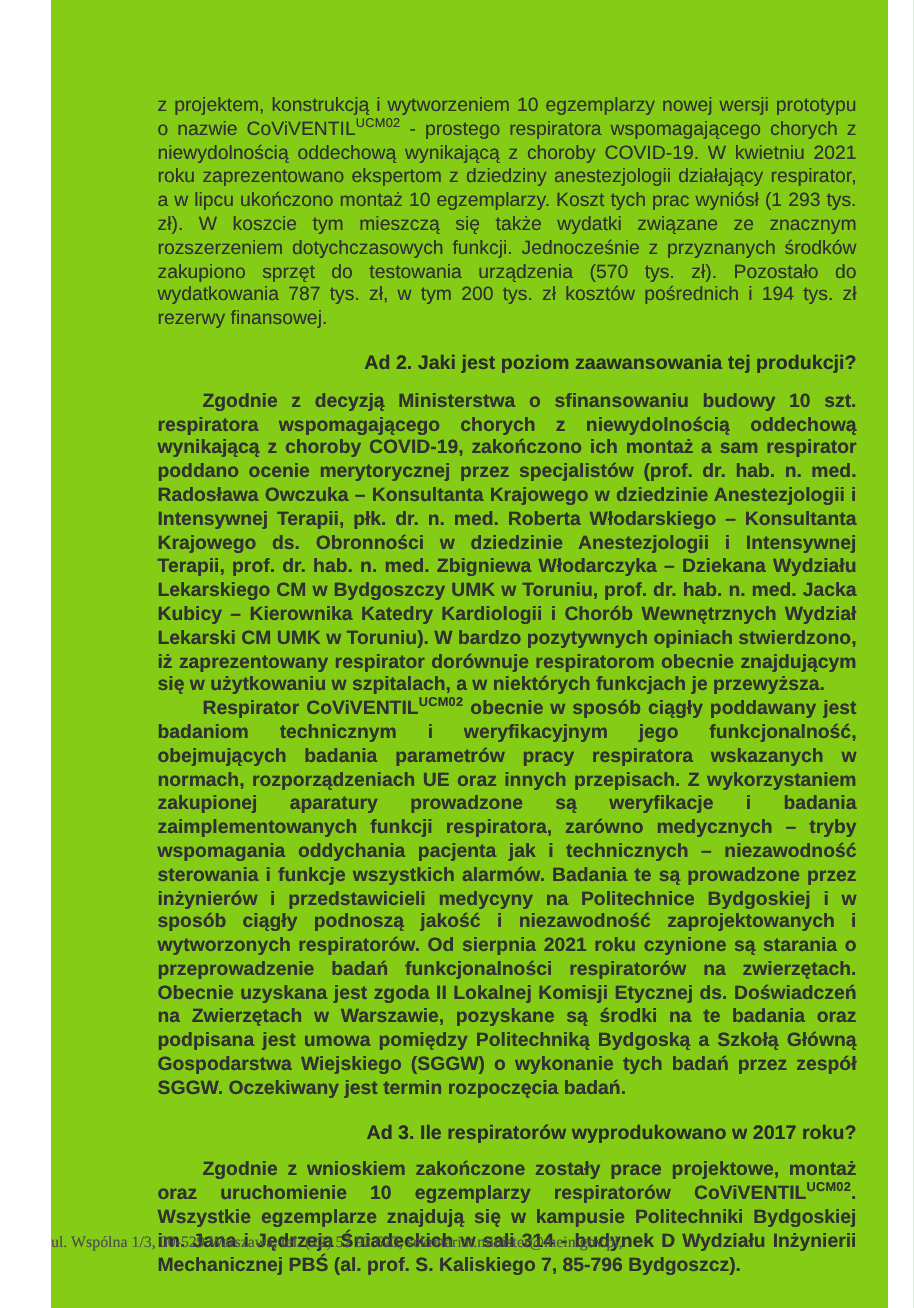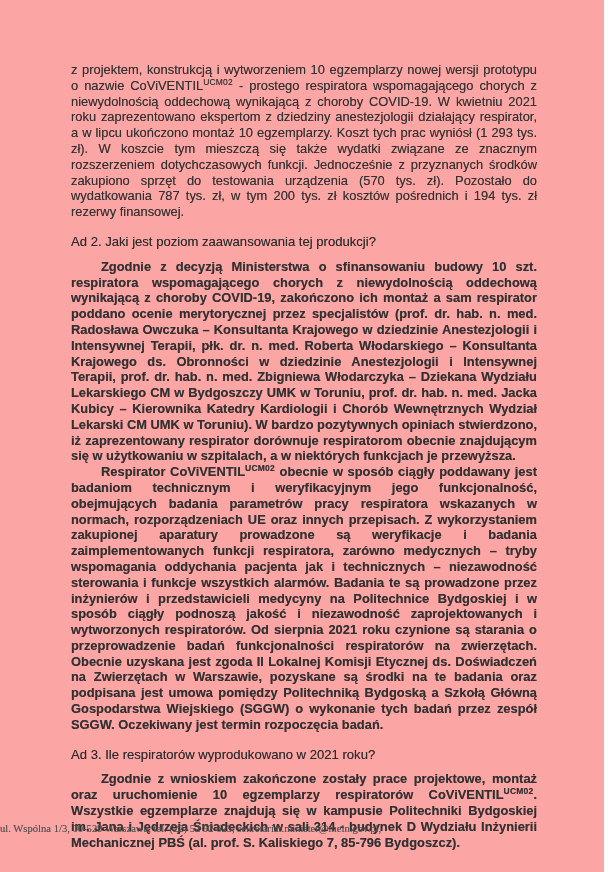--- a/index.html
+++ b/index.html
@@ -2,25 +2,26 @@
 <html lang="pl"><head>
 <meta charset="utf-8">
 <style>
   html, body {
     margin: 0;
     padding: 0;
     background: #ffffff;
   }
   .page {
     position: relative;
-    width: 604px;
+    width: 558px;
     height: 872px;
-    background: #fca5a5;
+    background: #84cc16;
     overflow: hidden;
     font-family: "Liberation Sans", sans-serif;
+    margin-left: 34px;
   }
   .doc-body {
     position: absolute;
     left: 71px;
     top: 62px;
     width: 466px;
     color: #313131;
     font-size: 12.9px;
     line-height: 15.8px;
     text-align: justify;
@@ -28,23 +29,23 @@
   }
   .doc-body p.para {
     margin: 0;
   }
   .doc-body p.para.indent {
     text-indent: 30px;
     font-weight: bold;
   }
   .doc-body h2.heading {
     font-size: 13.1px;
-    font-weight: normal;
+    font-weight: bold;
     margin: 14px 0 9px 0;
-    text-align: left;
+    text-align: right;
     color: #2b2b2b;
   }
   .doc-body sup {
     font-size: 8.5px;
     line-height: 0;
     vertical-align: super;
     letter-spacing: 0.2px;
   }
   .footer {
     position: absolute;
@@ -62,21 +63,21 @@
 </head>
 <body>
 
 <div class="page">
 
   <div class="doc-body" id="doc-blocks">
       <p class="para"><span>z projektem, konstrukcją i wytworzeniem 10 egzemplarzy nowej wersji prototypu o nazwie CoViVENTIL</span><sup>UCM02</sup><span> - prostego respiratora wspomagającego chorych z niewydolnością oddechową wynikającą z choroby COVID-19. W kwietniu 2021 roku zaprezentowano ekspertom z dziedziny anestezjologii działający respirator, a w lipcu ukończono montaż 10 egzemplarzy. Koszt tych prac wyniósł (1 293 tys. zł). W koszcie tym mieszczą się także wydatki związane ze znacznym rozszerzeniem dotychczasowych funkcji. Jednocześnie z przyznanych środków zakupiono sprzęt do testowania urządzenia (570 tys. zł). Pozostało do wydatkowania 787 tys. zł, w tym 200 tys. zł kosztów pośrednich i 194 tys. zł rezerwy finansowej.</span></p>
       <h2 class="heading"><span>Ad 2. Jaki jest poziom zaawansowania tej produkcji?</span></h2>
       <p class="para indent"><span>Zgodnie z decyzją Ministerstwa o sfinansowaniu budowy 10 szt. respiratora wspomagającego chorych z niewydolnością oddechową wynikającą z choroby COVID-19, zakończono ich montaż a sam respirator poddano ocenie merytorycznej przez specjalistów (prof. dr. hab. n. med. Radosława Owczuka – Konsultanta Krajowego w dziedzinie Anestezjologii i Intensywnej Terapii, płk. dr. n. med. Roberta Włodarskiego – Konsultanta Krajowego ds. Obronności w dziedzinie Anestezjologii i Intensywnej Terapii, prof. dr. hab. n. med. Zbigniewa Włodarczyka – Dziekana Wydziału Lekarskiego CM w Bydgoszczy UMK w Toruniu, prof. dr. hab. n. med. Jacka Kubicy – Kierownika Katedry Kardiologii i Chorób Wewnętrznych Wydział Lekarski CM UMK w Toruniu). W bardzo pozytywnych opiniach stwierdzono, iż zaprezentowany respirator dorównuje respiratorom obecnie znajdującym się w użytkowaniu w szpitalach, a w niektórych funkcjach je przewyższa.</span></p>
       <p class="para indent"><span>Respirator CoViVENTIL</span><sup>UCM02</sup><span> obecnie w sposób ciągły poddawany jest badaniom technicznym i weryfikacyjnym jego funkcjonalność, obejmujących badania parametrów pracy respiratora wskazanych w normach, rozporządzeniach UE oraz innych przepisach. Z wykorzystaniem zakupionej aparatury prowadzone są weryfikacje i badania zaimplementowanych funkcji respiratora, zarówno medycznych – tryby wspomagania oddychania pacjenta jak i technicznych – niezawodność sterowania i funkcje wszystkich alarmów. Badania te są prowadzone przez inżynierów i przedstawicieli medycyny na Politechnice Bydgoskiej i w sposób ciągły podnoszą jakość i niezawodność zaprojektowanych i wytworzonych respiratorów. Od sierpnia 2021 roku czynione są starania o przeprowadzenie badań funkcjonalności respiratorów na zwierzętach. Obecnie uzyskana jest zgoda II Lokalnej Komisji Etycznej ds. Doświadczeń na Zwierzętach w Warszawie, pozyskane są środki na te badania oraz podpisana jest umowa pomiędzy Politechniką Bydgoską a Szkołą Główną Gospodarstwa Wiejskiego (SGGW) o wykonanie tych badań przez zespół SGGW. Oczekiwany jest termin rozpoczęcia badań.</span></p>
-      <h2 class="heading"><span>Ad 3. Ile respiratorów wyprodukowano w 2021 roku?</span></h2>
+      <h2 class="heading"><span>Ad 3. Ile respiratorów wyprodukowano w 2017 roku?</span></h2>
       <p class="para indent"><span>Zgodnie z wnioskiem zakończone zostały prace projektowe, montaż oraz uruchomienie 10 egzemplarzy respiratorów CoViVENTIL</span><sup>UCM02</sup><span>. Wszystkie egzemplarze znajdują się w kampusie Politechniki Bydgoskiej im. Jana i Jędrzeja Śniadeckich w sali 314 - budynek D Wydziału Inżynierii Mechanicznej PBŚ (al. prof. S. Kaliskiego 7, 85-796 Bydgoszcz).</span></p>
     </div>
 
   <div class="footer">
     <div>ul. Wspólna 1/3, 00-529 Warszawa, tel. (22) 52 92 623, sekretariat.minister@mein.gov.pl,</div>
   </div>
 
 </div>
 
 </body></html>

